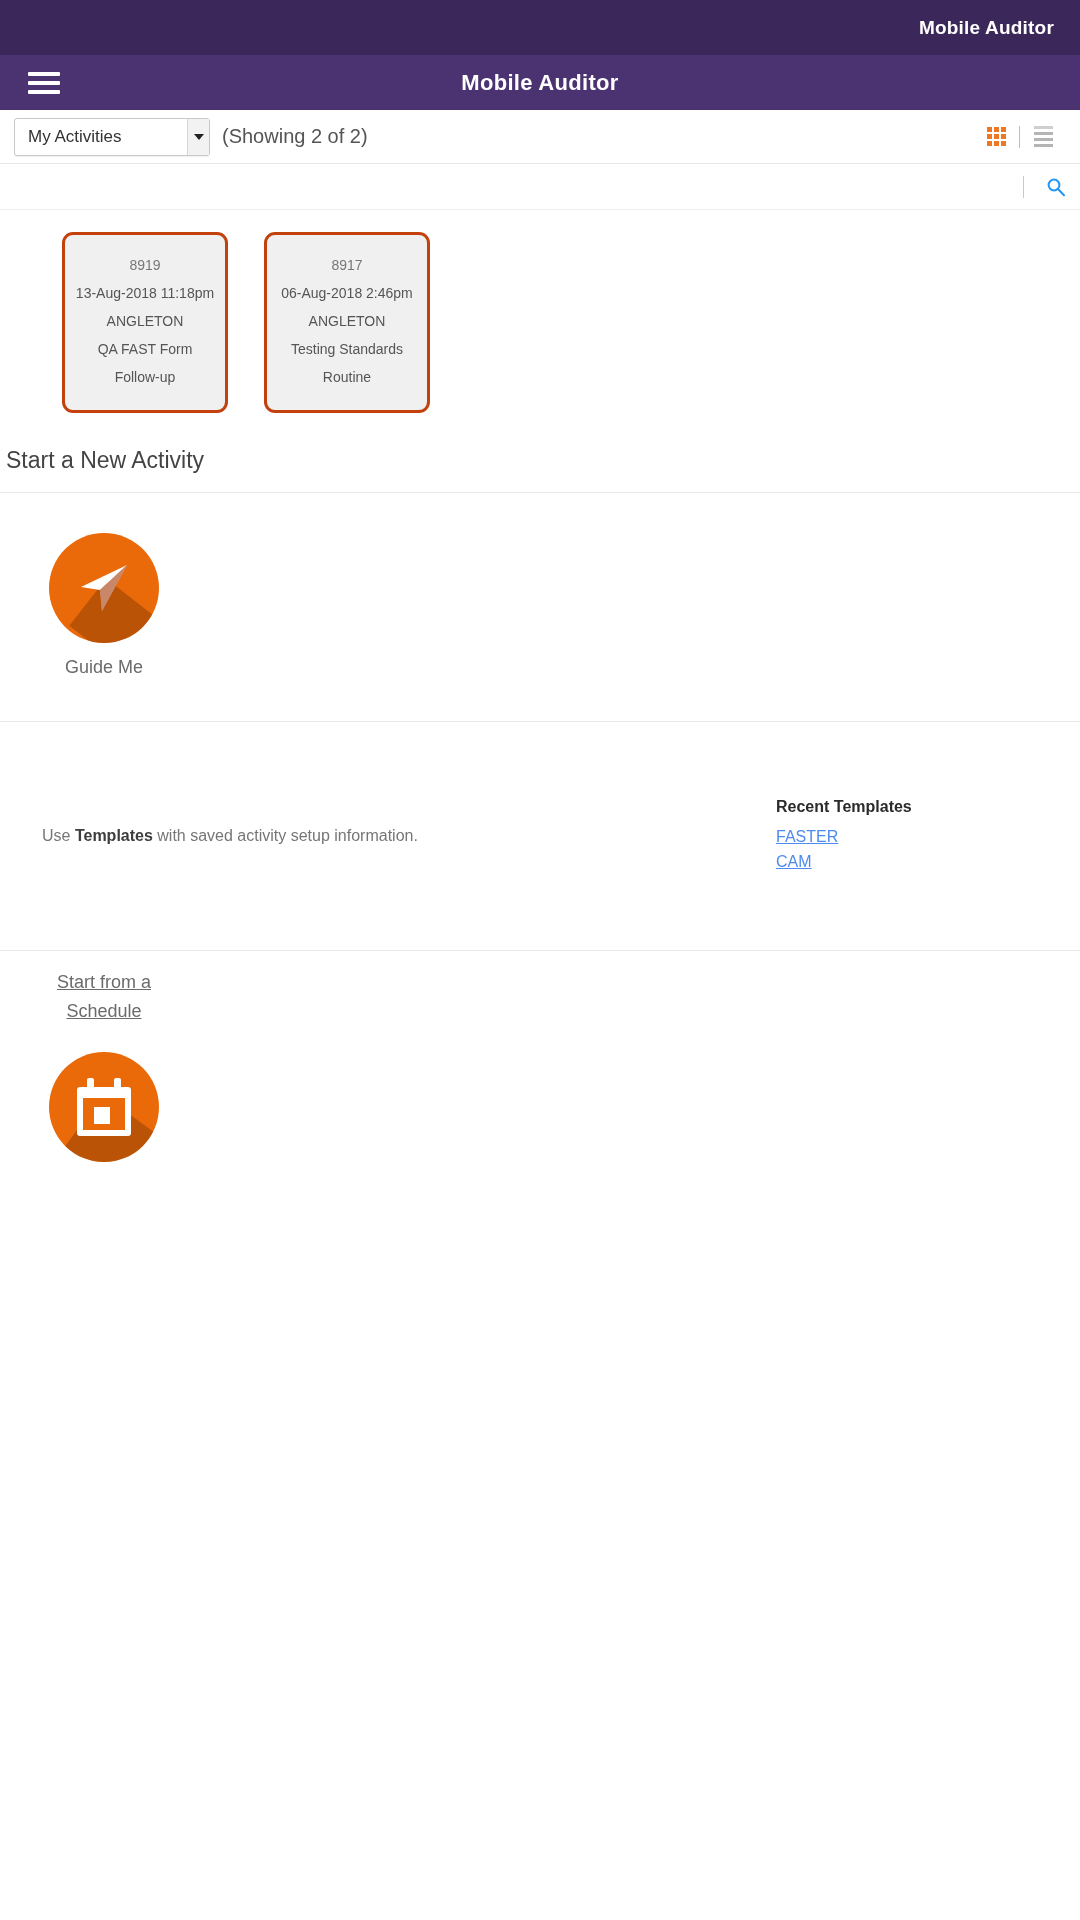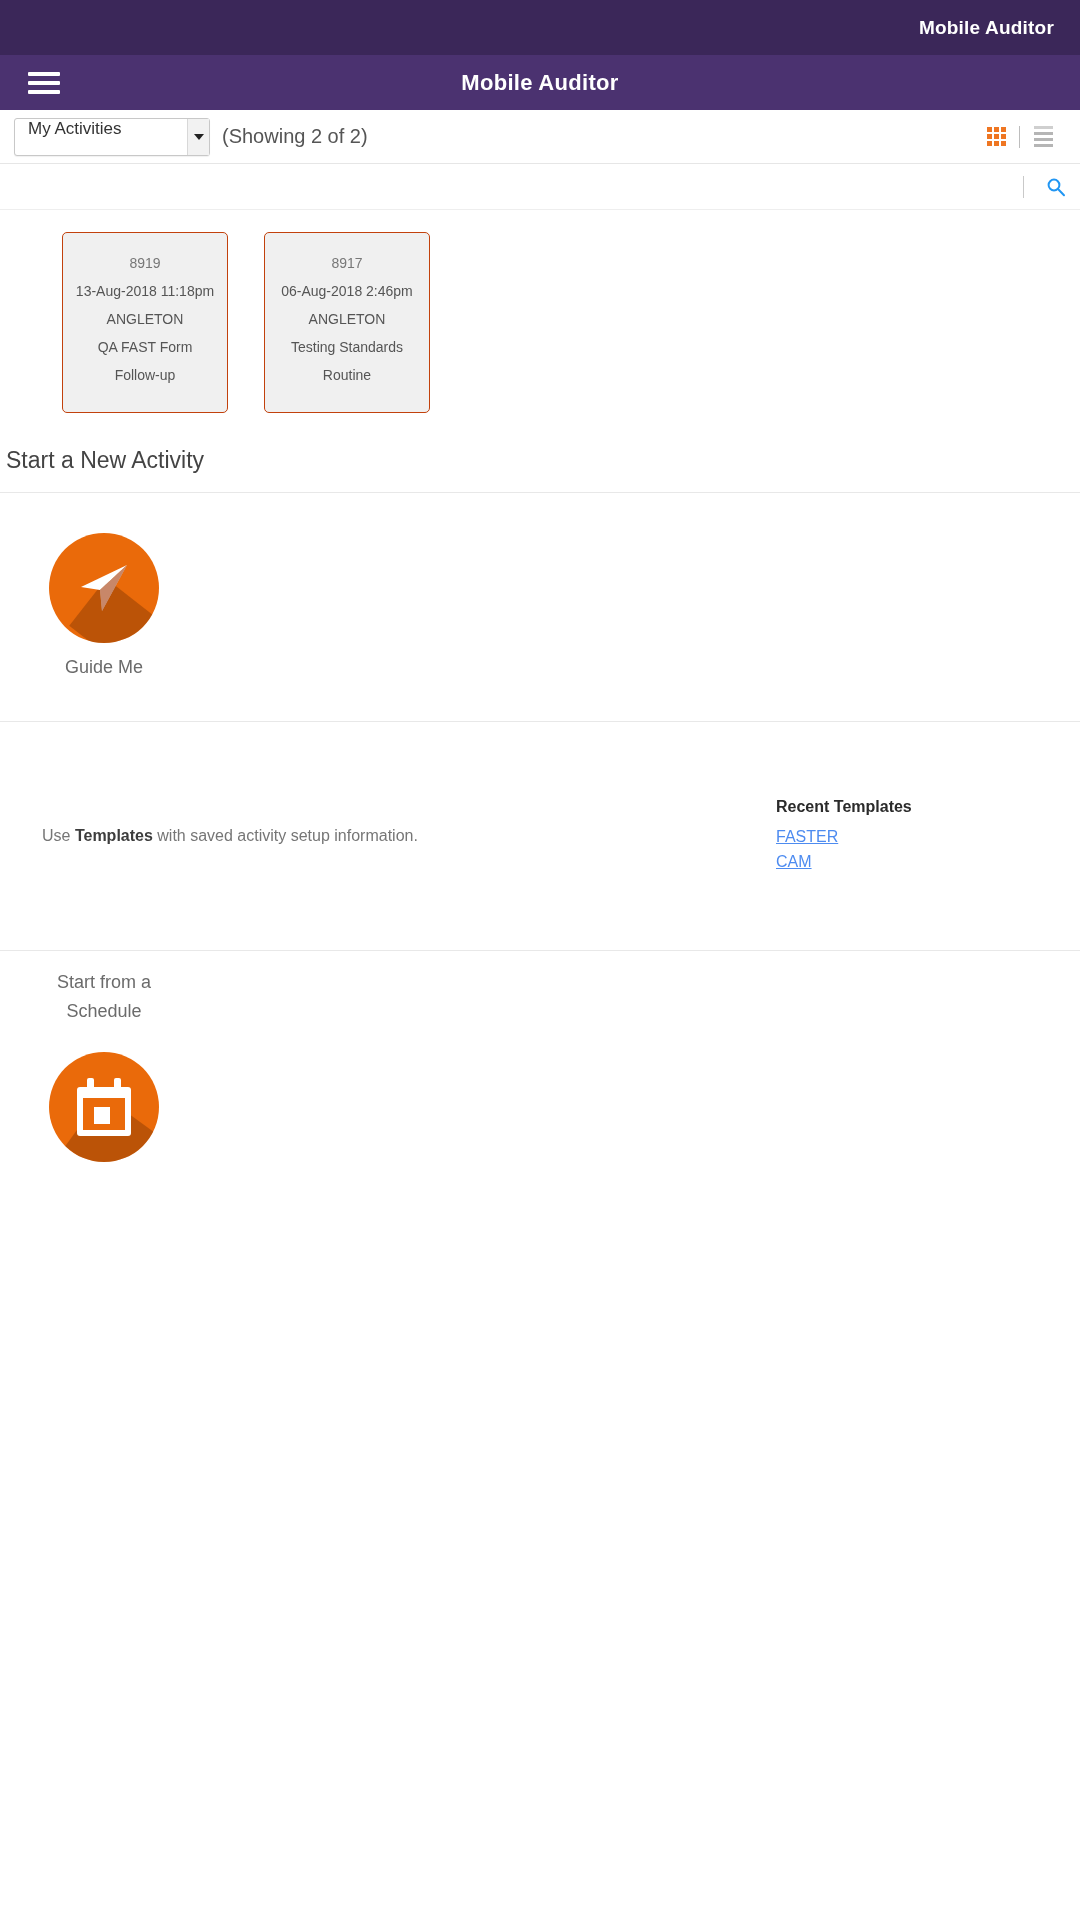--- a/index.html
+++ b/index.html
@@ -76,20 +76,21 @@
     padding: 0 14px;
   }
   .select-wrap {
     position: relative;
     width: 196px;
     height: 38px;
     border: 1px solid #c8c8c8;
     border-radius: 3px;
     background: #ffffff;
     display: flex;
+    align-items: center;
     padding-left: 13px;
     box-shadow: 0 1px 1px rgba(0,0,0,0.06);
   }
   .select-value {
     font-size: 17px;
     color: #333333;
   }
   .select-arrow {
     position: absolute;
     right: 0;
@@ -183,22 +184,22 @@
   .cards-strip {
     padding: 22px 0 30px 62px;
     display: flex;
     gap: 36px;
     background: #ffffff;
   }
   .activity-card {
     width: 166px;
     height: 181px;
     background: #f0f0f0;
-    border: 1px solid #c2410c;
-    border-radius: 5px;
+    border: 3px solid #c2410c;
+    border-radius: 11px;
     padding-top: 16px;
     text-align: center;
     cursor: pointer;
   }
   .activity-card .line {
     font-size: 14px;
     color: #555555;
     line-height: 28px;
     padding: 0 6px;
     white-space: nowrap;
@@ -251,21 +252,21 @@
     position: absolute;
     background: rgba(130, 55, 5, 0.45);
   }
   .option-caption {
     font-size: 18px;
     color: #6b6b6b;
     text-align: center;
     line-height: 29px;
   }
   .caption-below { margin-top: 10px; }
-  .caption-above { margin-bottom: 26px; }
+  .caption-above { margin-bottom: 26px; text-decoration: underline; }
   .option-desc {
     flex: 1;
     font-size: 16px;
     color: #767676;
     padding-left: 28px;
     line-height: 24px;
   }
   .option-desc b { color: #3d3d3d; font-weight: bold; }
   .recent-block {
     width: 300px;

